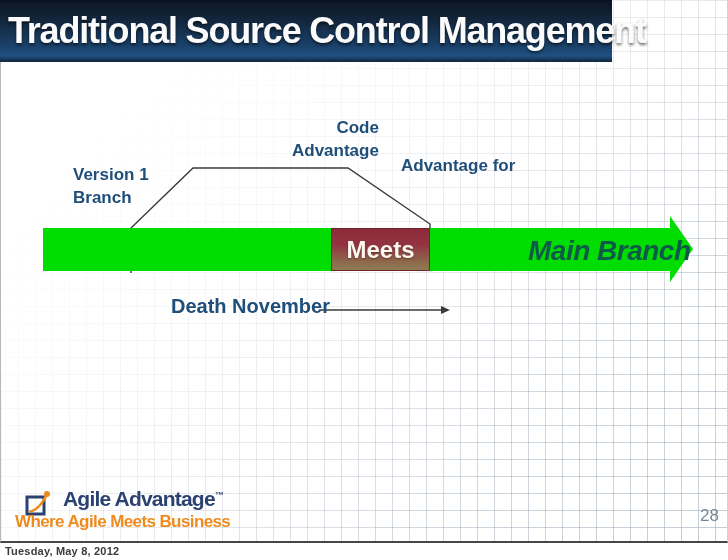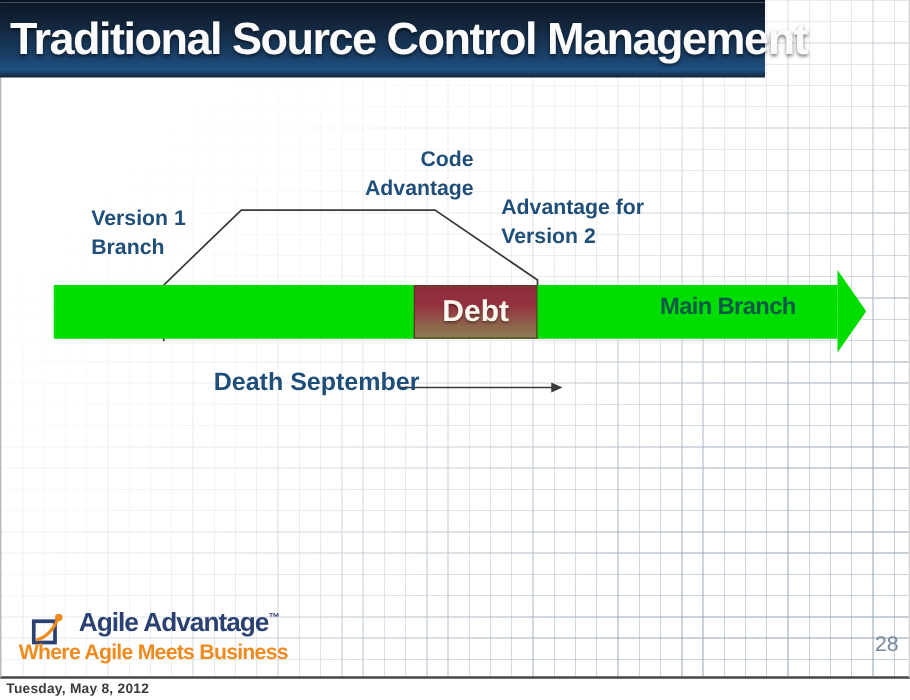--- a/index.html
+++ b/index.html
@@ -50,21 +50,21 @@
   }
   .main-branch-head {
     position: absolute; left: 669px; top: 216px;
     width: 0; height: 0;
     border-top: 33px solid transparent;
     border-bottom: 33px solid transparent;
     border-left: 23px solid #01dc01;
   }
   .main-branch-label {
     position: absolute; left: 527px; top: 235px;
-    color: #0d5a49; font-size: 19px; font-weight: bold; letter-spacing: -0.5px;
+    color: #0d5a49; font-size: 28px; font-weight: bold; letter-spacing: -0.5px; font-style: italic;
   }
   .debt-box {
     position: absolute; left: 330px; top: 228px; width: 99px; height: 43px;
     background: linear-gradient(180deg, #8c2a3a 0%, #933340 38%, #8d6b4c 82%, #8f7a52 100%);
     border: 1px solid #72242f;
     display: flex; align-items: center; justify-content: center;
   }
   .debt-box span {
     color: #fdf8ef; font-size: 24px; font-weight: bold;
     text-shadow: 0 1px 2px rgba(0,0,0,0.35);
@@ -114,36 +114,35 @@
       <polyline points="130,273 130,228 192,168 347,168 429,224 429,271" fill="none" stroke="#3a3a3a" stroke-width="1.4"></polyline>
       <line x1="318" y1="310" x2="441" y2="310" stroke="#3a3a3a" stroke-width="1.3"></line>
       <polygon points="449,310 440,306 440,314" fill="#3a3a3a"></polygon>
     </svg>
 
     <div class="main-branch-bar"></div>
     <div class="main-branch-head"></div>
     <div class="main-branch-label">Main Branch</div>
 
     <div class="debt-box">
-      <span>Debt</span>
+      <span>Meets</span>
     </div>
 
     <div class="diagram-label lbl-version1">
       <div>Version 1</div>
       <div>Branch</div>
     </div>
     <div class="diagram-label lbl-code">
       <div>Code</div>
       <div>Advantage</div>
     </div>
     <div class="diagram-label lbl-integrate">
       <div>Advantage for</div>
-      <div>Version 2</div>
     </div>
-    <div class="diagram-label lbl-death">Death September</div>
+    <div class="diagram-label lbl-death">Death November</div>
 
     <div class="logo-wrap">
       <svg class="logo-icon" width="30" height="28" viewBox="0 0 30 28">
         <rect x="2" y="9" width="17" height="17" fill="none" stroke="#2b4171" stroke-width="3"></rect>
         <path d="M 4 24 Q 14 22 21 8" fill="none" stroke="#ee8a1e" stroke-width="2.6"></path>
         <circle cx="22" cy="6" r="3" fill="#ee8a1e"></circle>
       </svg>
       <div class="logo-name"><span>Agile Advantage</span><span class="logo-tm">™</span></div>
       <div class="logo-tagline">Where Agile Meets Business</div>
     </div>

